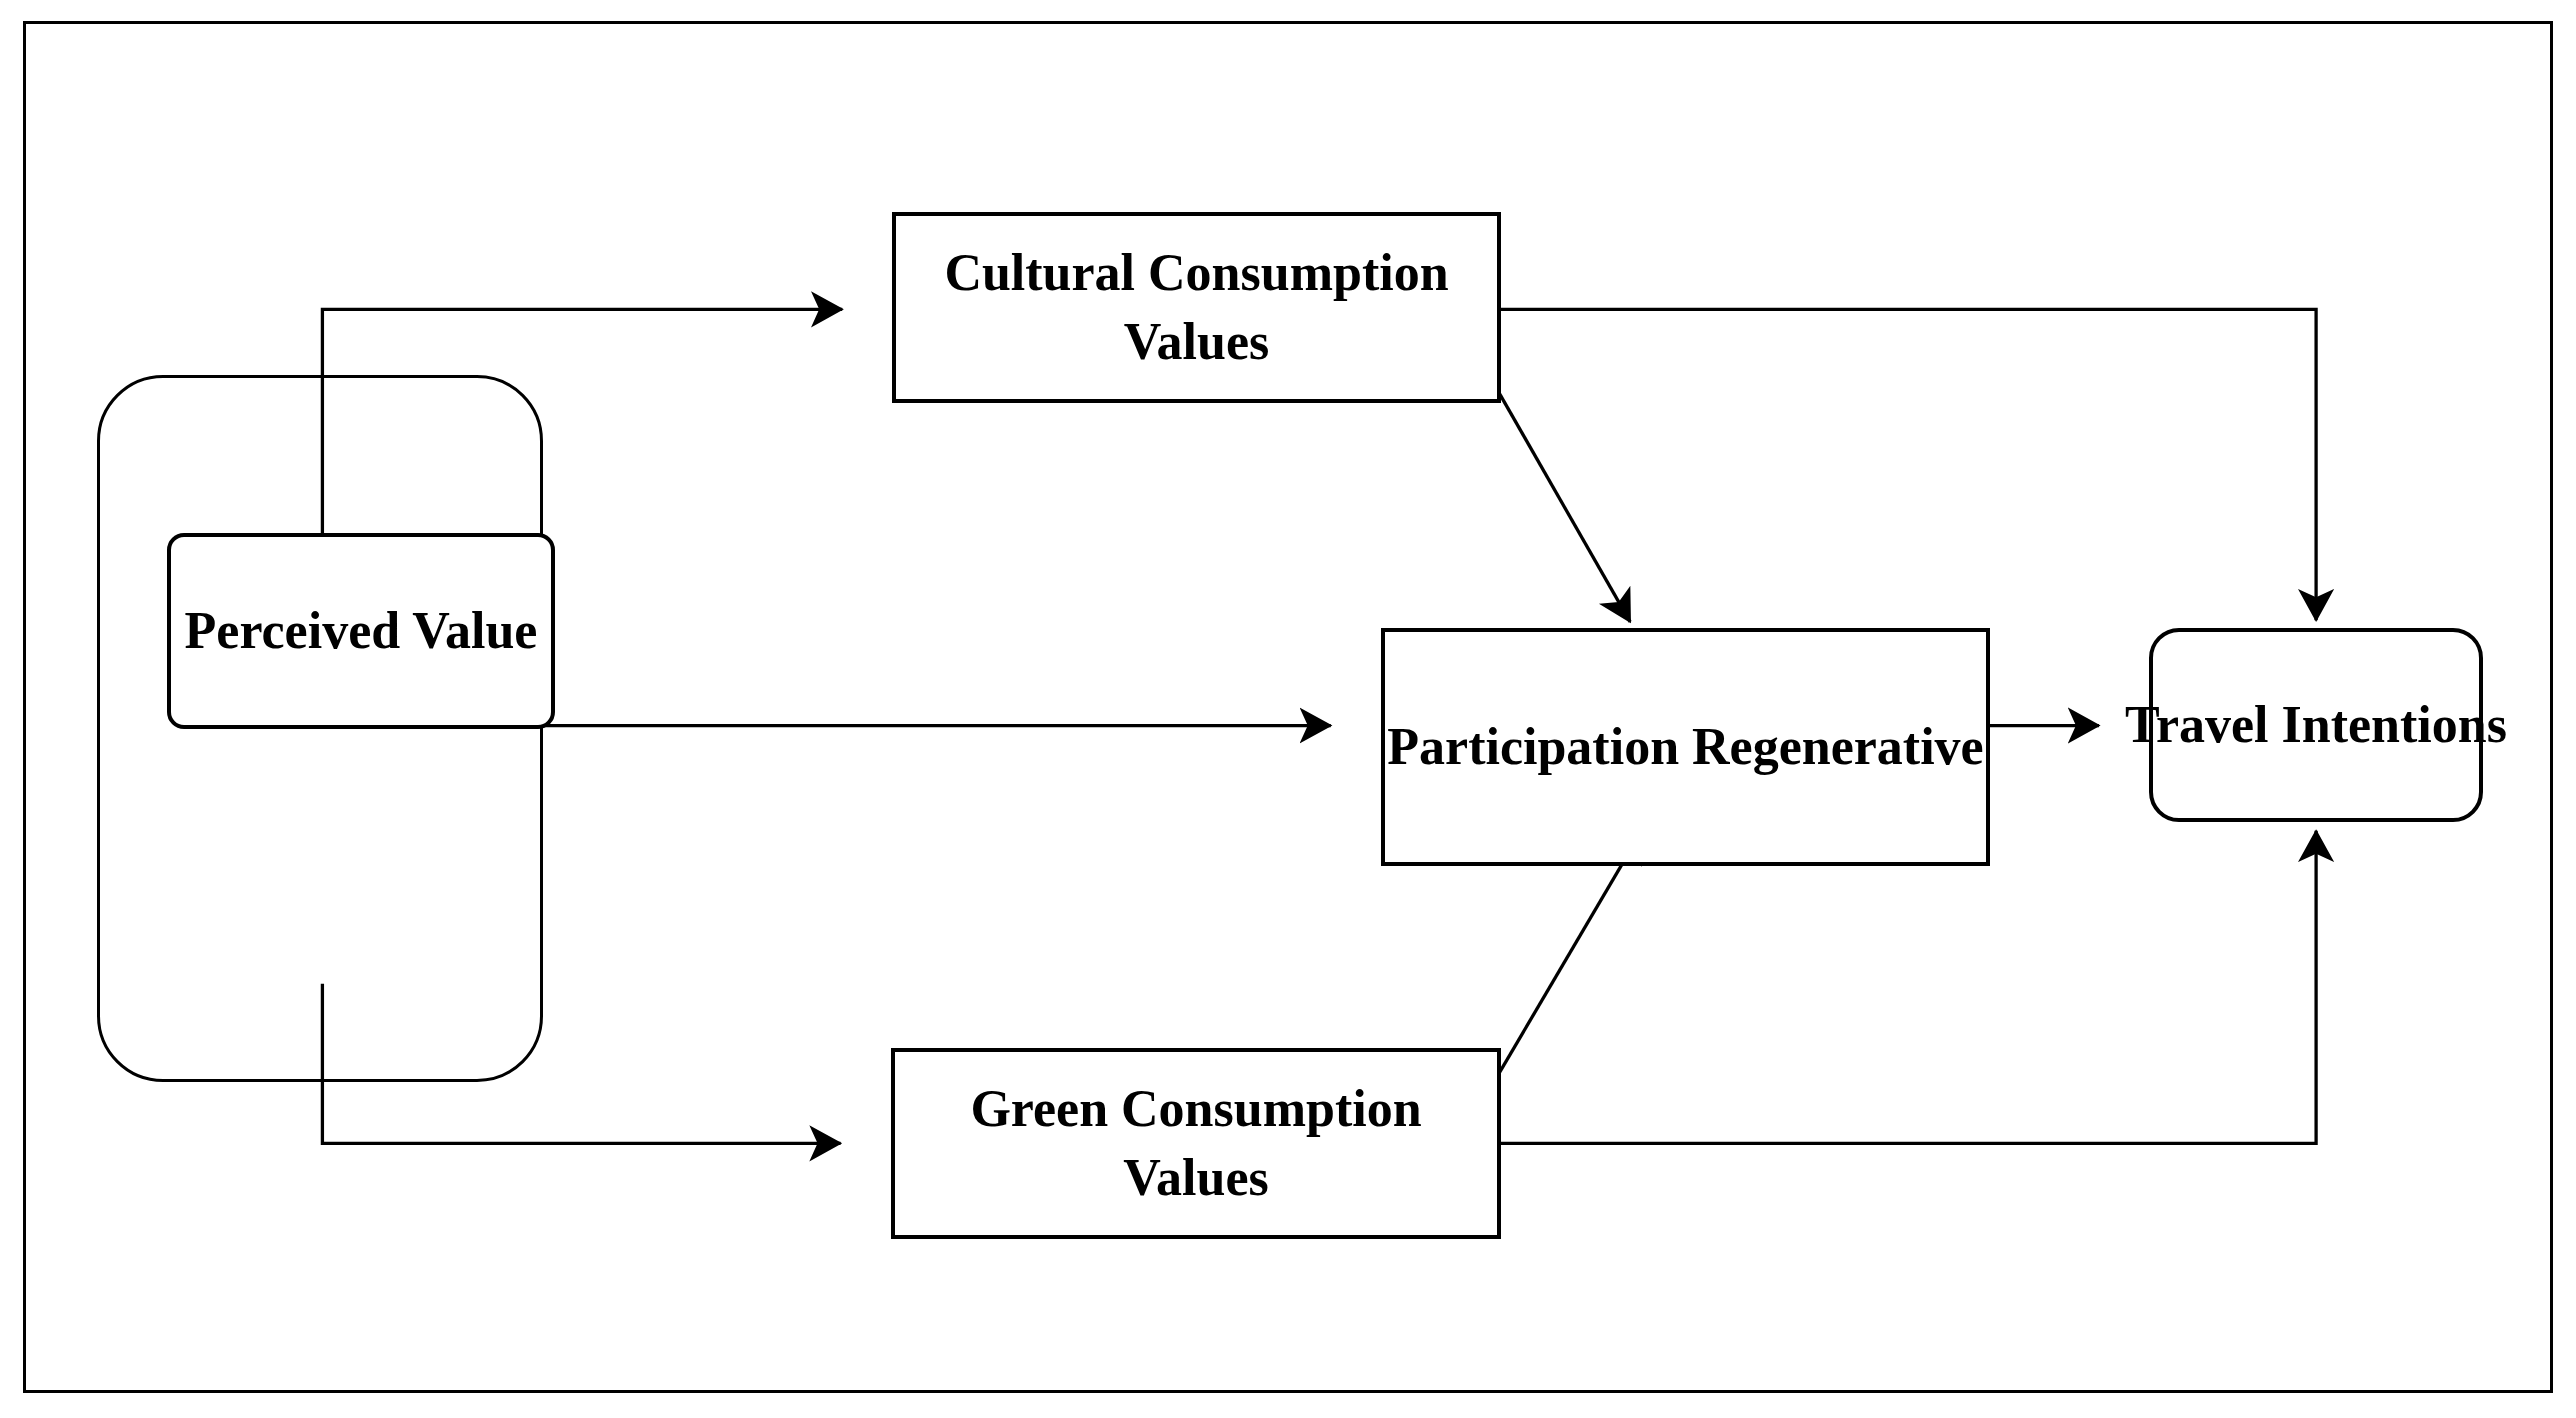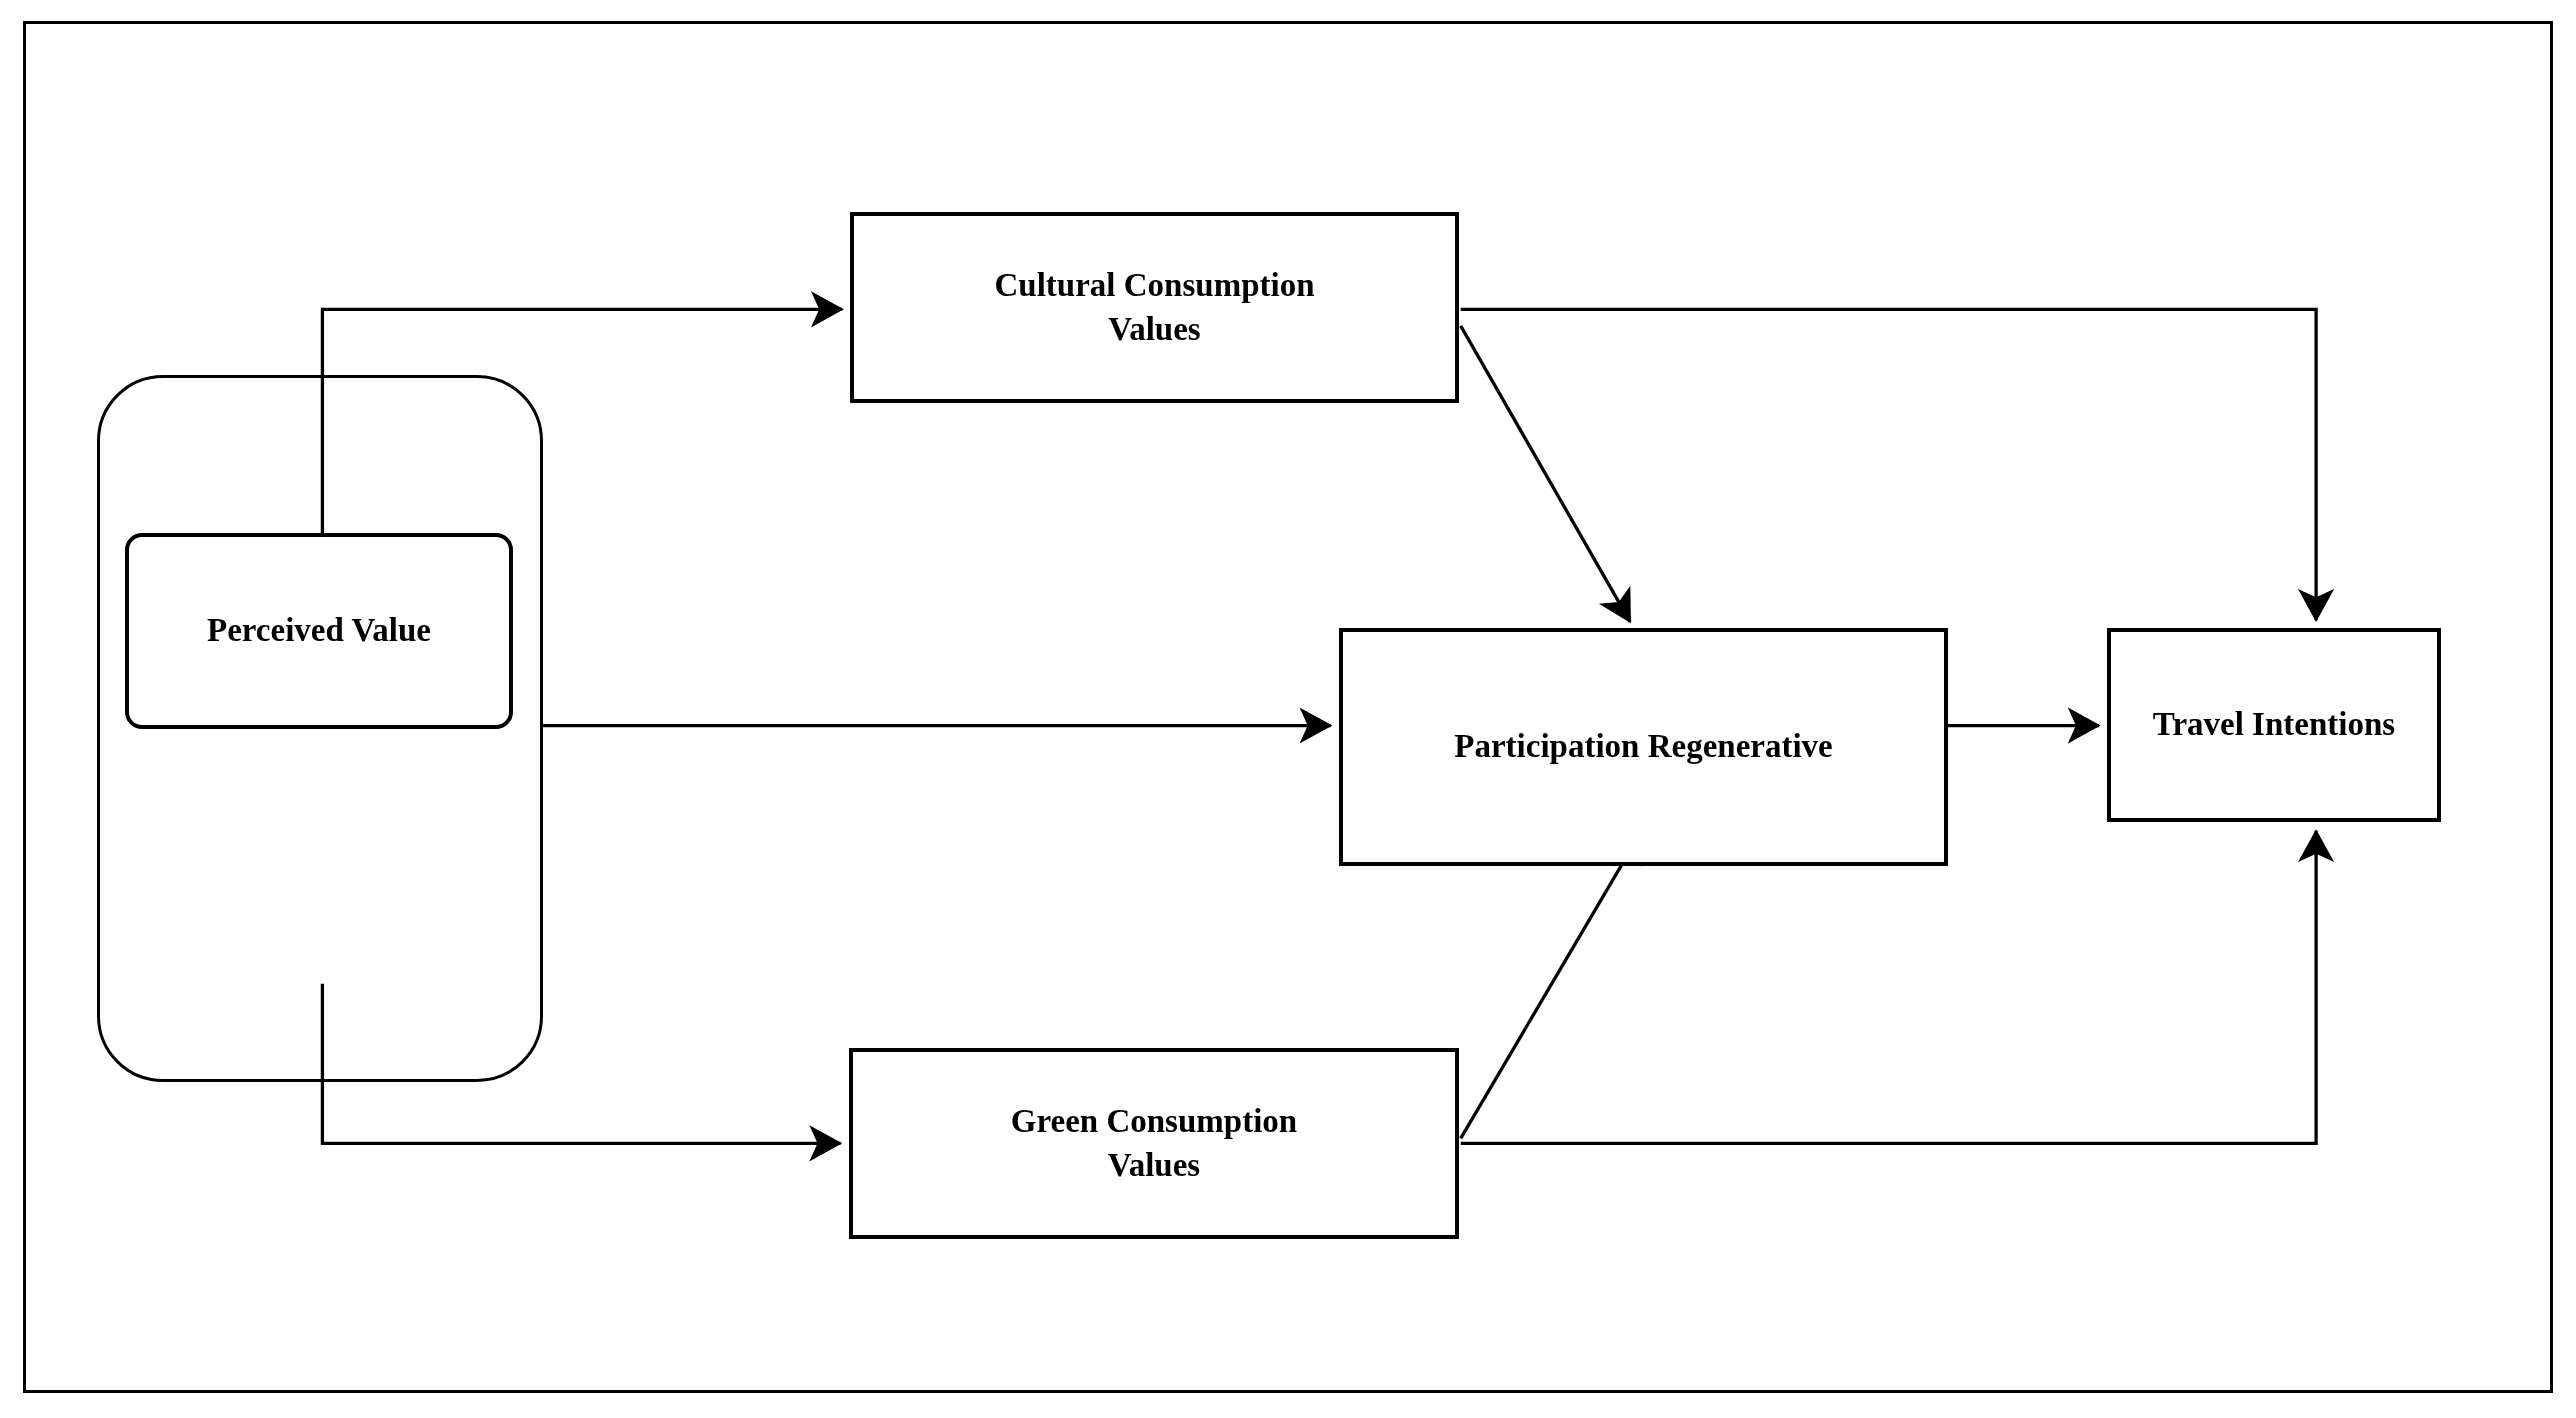--- a/index.html
+++ b/index.html
@@ -48,30 +48,31 @@
   .node {
     position: absolute;
     display: flex;
     flex-direction: column;
     align-items: center;
     justify-content: center;
     text-align: center;
     border: 4.1px solid #000000;
     background: #ffffff;
     box-sizing: border-box;
-    font-size: 33px;
+    font-size: 52px;
     line-height: 1.32;
+    margin-left: 42px;
   }
   .node .line { white-space: nowrap; display: block; }
   .node-perceived-value   { left: 125px;  top: 533px;  width: 388px; height: 196px; border-radius: 17px; }
   .node-city-image        { left: 125px;  top: 790px;  width: 388px; height: 194px; }
   .node-cultural-values   { left: 850px; top: 212px;  width: 609px; height: 191px; }
   .node-green-values      { left: 849px; top: 1048px; width: 610px; height: 191px; }
   .node-participation     { left: 1339px; top: 628px;  width: 609px; height: 238px; }
-  .node-travel-intentions { left: 2107px; top: 628px;  width: 334px; height: 194px; }
+  .node-travel-intentions { left: 2107px; top: 628px;  width: 334px; height: 194px; border-radius: 30px; }
   .edge {
     fill: none;
     stroke: #000000;
     stroke-width: 4;
   }
 </style>
 </head>
 <body>
 
 <div class="figure">

